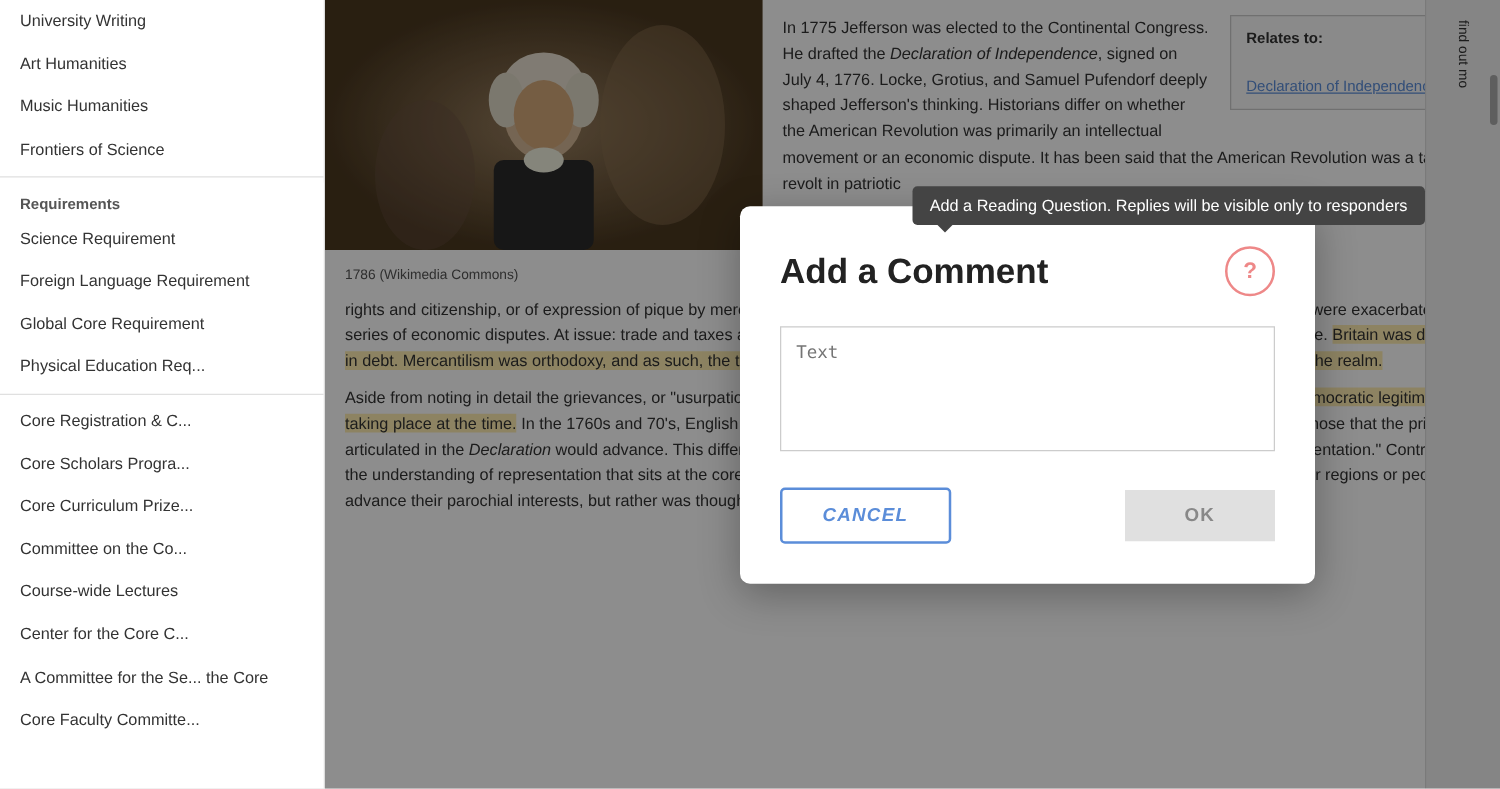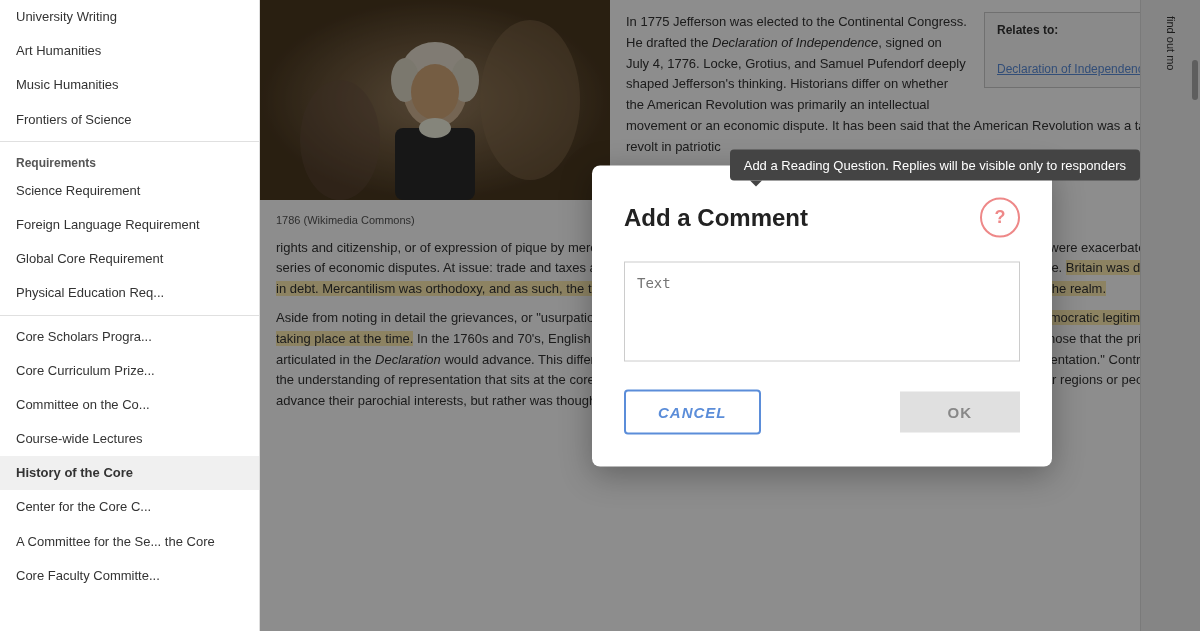--- a/index.html
+++ b/index.html
@@ -180,21 +180,21 @@
     }
 
     .modal-header {
       display: flex;
       align-items: center;
       justify-content: space-between;
       margin-bottom: 24px;
     }
 
     .modal-title {
-      font-size: 24px;
+      font-size: 28px;
       font-weight: bold;
       color: #222;
     }
 
     .help-icon-btn {
       width: 40px;
       height: 40px;
       border-radius: 50%;
       border: 2px solid #e88;
       background: transparent;
@@ -313,25 +313,25 @@
     <div class="sidebar-item">Art Humanities</div>
     <div class="sidebar-item">Music Humanities</div>
     <div class="sidebar-item">Frontiers of Science</div>
     <div class="sidebar-divider"></div>
     <div class="sidebar-section-header">Requirements</div>
     <div class="sidebar-item">Science Requirement</div>
     <div class="sidebar-item">Foreign Language Requirement</div>
     <div class="sidebar-item">Global Core Requirement</div>
     <div class="sidebar-item">Physical Education Req...</div>
     <div class="sidebar-divider"></div>
+    <div class="sidebar-item">Core Registration &amp; C...</div>
     <div class="sidebar-item">Core Scholars Progra...</div>
     <div class="sidebar-item">Core Curriculum Prize...</div>
     <div class="sidebar-item">Committee on the Co...</div>
     <div class="sidebar-item">Course-wide Lectures</div>
-    <div class="sidebar-item active">History of the Core</div>
     <div class="sidebar-item">Center for the Core C...</div>
     <div class="sidebar-item">A Committee for the Se... the Core</div>
     <div class="sidebar-item">Core Faculty Committe...</div>
 
   </div>
 
   <div class="main-content">
 
     <div class="background-content">
 

